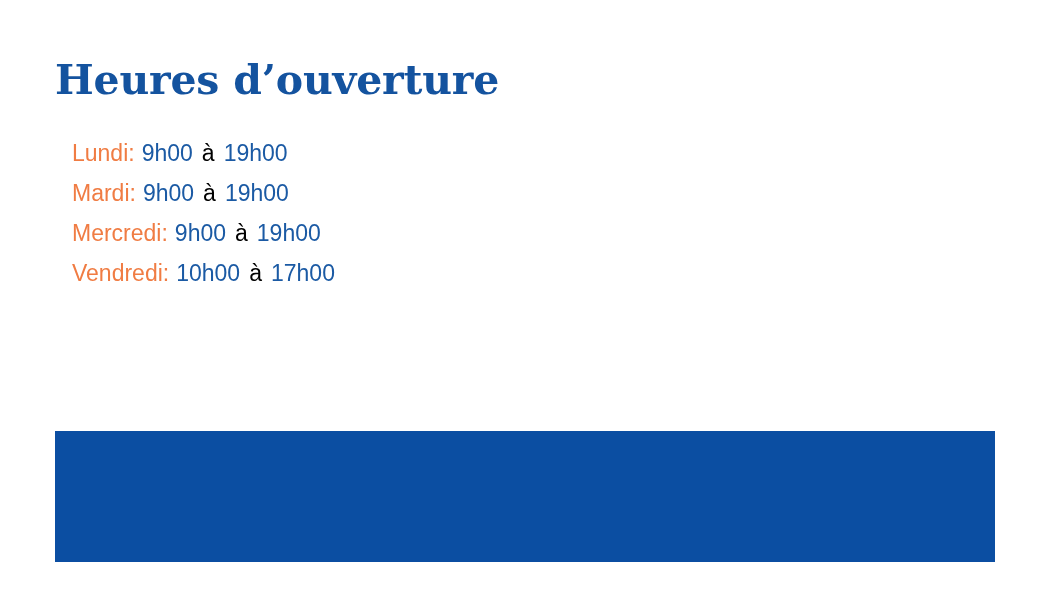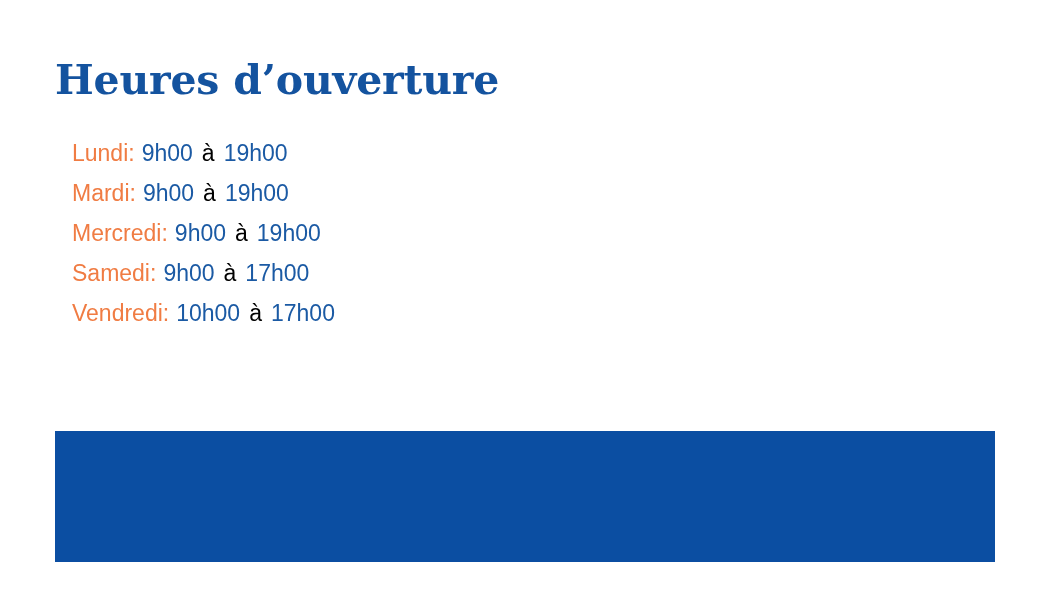--- a/index.html
+++ b/index.html
@@ -101,23 +101,20 @@
 
 
     <li class="hours-row">
       <span class="day-label">Mardi:</span><span class="time-range">9h00</span><span class="time-sep">à</span><span class="time-range" style="margin-left:0">19h00</span>
     </li>
 
     <li class="hours-row">
       <span class="day-label">Mercredi:</span><span class="time-range">9h00</span><span class="time-sep">à</span><span class="time-range" style="margin-left:0">19h00</span>
     </li>
 
-    <li class="hours-row">
-      <span class="day-label">Samedi:</span><span class="time-range">9h00</span><span class="time-sep">à</span><span class="time-range" style="margin-left:0">17h00</span>
-    </li>
 
     <li class="hours-row">
       <span class="day-label">Vendredi:</span><span class="time-range">10h00</span><span class="time-sep">à</span><span class="time-range" style="margin-left:0">17h00</span>
     </li>
 
   </ul>
 
   <div class="banner-block"></div>
 
 </div>

